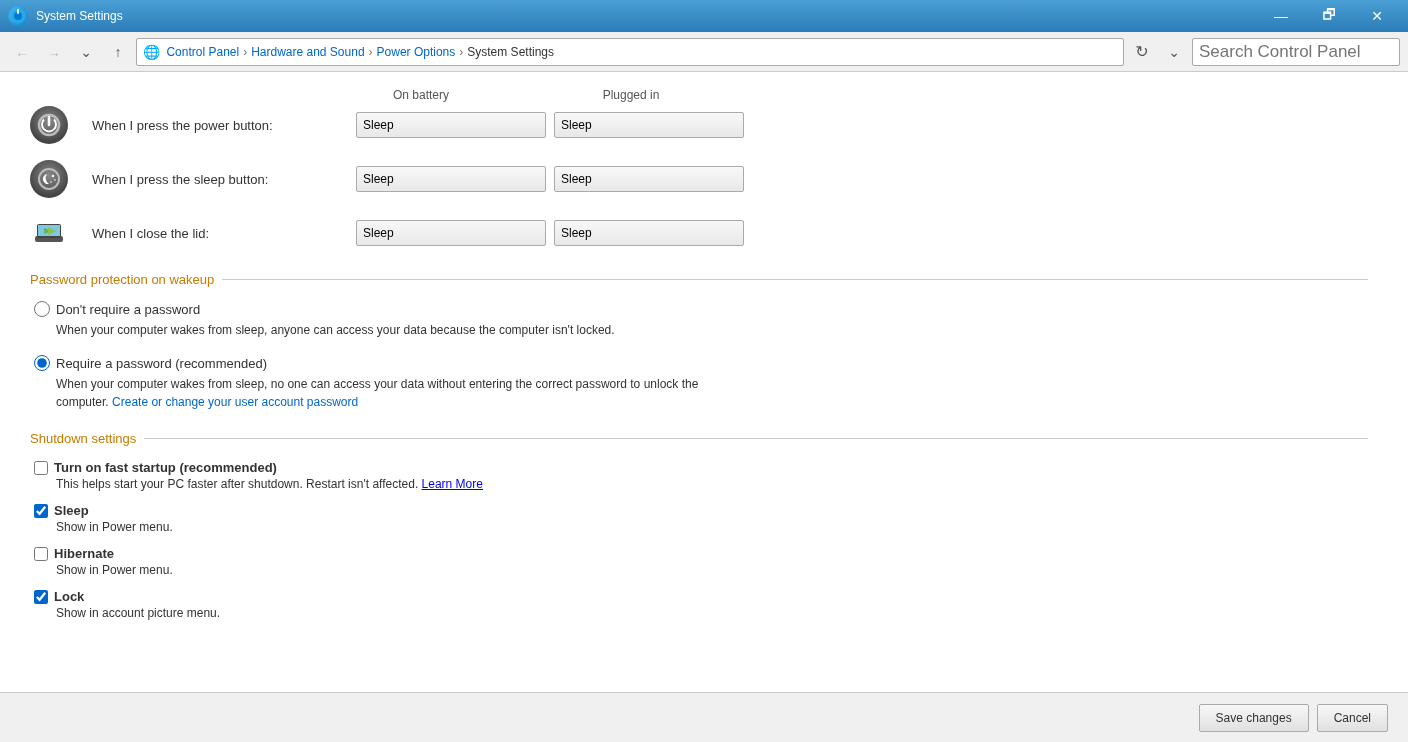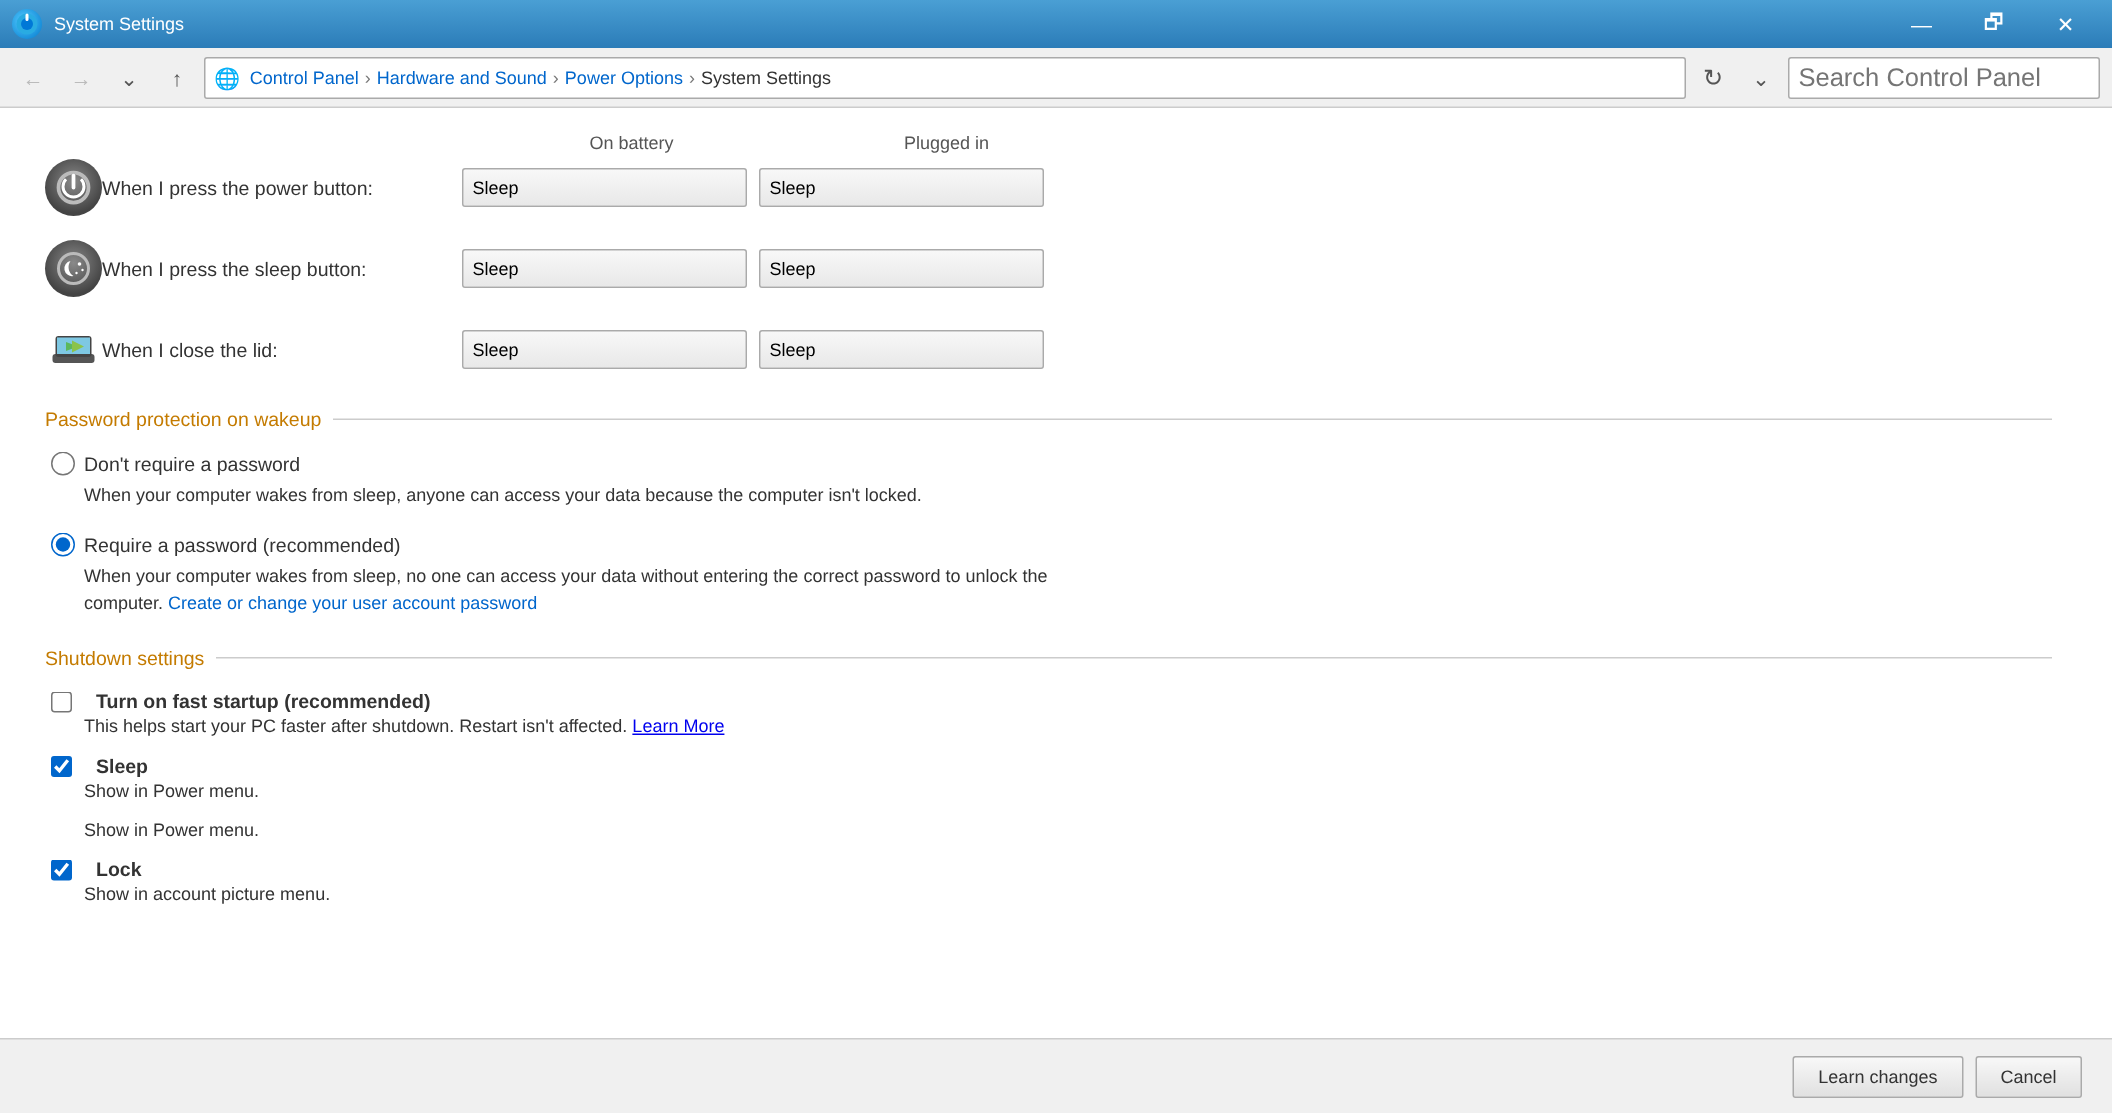--- a/index.html
+++ b/index.html
@@ -105,21 +105,21 @@
     
     .main-content::-webkit-scrollbar { width: 16px; }
     .main-content::-webkit-scrollbar-track { background: #f0f0f0; }
     .main-content::-webkit-scrollbar-thumb { background: #c1c1c1; border: 2px solid #f0f0f0; }
 
     
     .setting-row {
       display: flex;
       align-items: center;
       margin-bottom: 16px;
-      gap: 0;
+      gap: 24px;
       justify-content: flex-end;
     }
     .setting-label {
       min-width: 240px;
       color: #333;
       font-size: 13px;
     }
     .dropdown-group {
       display: flex; gap: 8px; flex: 1;
     }
@@ -188,21 +188,21 @@
     }
 
     
     .checkbox-option {
       margin-bottom: 12px;
       padding-left: 4px;
     }
     .checkbox-label {
       display: flex;
       align-items: center;
-      gap: 16px;
+      gap: 6px;
       font-size: 13px;
       color: #333;
       cursor: pointer;
     }
     .checkbox-label strong { font-weight: 600; }
     .checkbox-desc {
       margin-left: 22px;
       margin-top: 2px;
       color: #333;
       font-size: 12px;
@@ -443,29 +443,33 @@
 
   <div class="checkbox-option">
     <label class="checkbox-label">
       <input type="checkbox" checked="" style="">
       <strong>Sleep</strong>
     </label>
     <div class="checkbox-desc">Show in Power menu.</div>
   </div>
 
   <div class="checkbox-option">
+    <label class="checkbox-label">
+      <input type="checkbox" style="">
+      <strong>Hibernate</strong>
+    </label>
     <div class="checkbox-desc">Show in Power menu.</div>
   </div>
 
   <div class="checkbox-option">
     <label class="checkbox-label">
       <input type="checkbox" checked="" style="">
       <strong>Lock</strong>
     </label>
     <div class="checkbox-desc">Show in account picture menu.</div>
   </div>
 
 </div>
 
 <div class="bottom-bar">
-  <button class="btn">Learn changes</button>
+  <button class="btn">Save changes</button>
   <button class="btn">Cancel</button>
 </div>
 
 </body></html>

